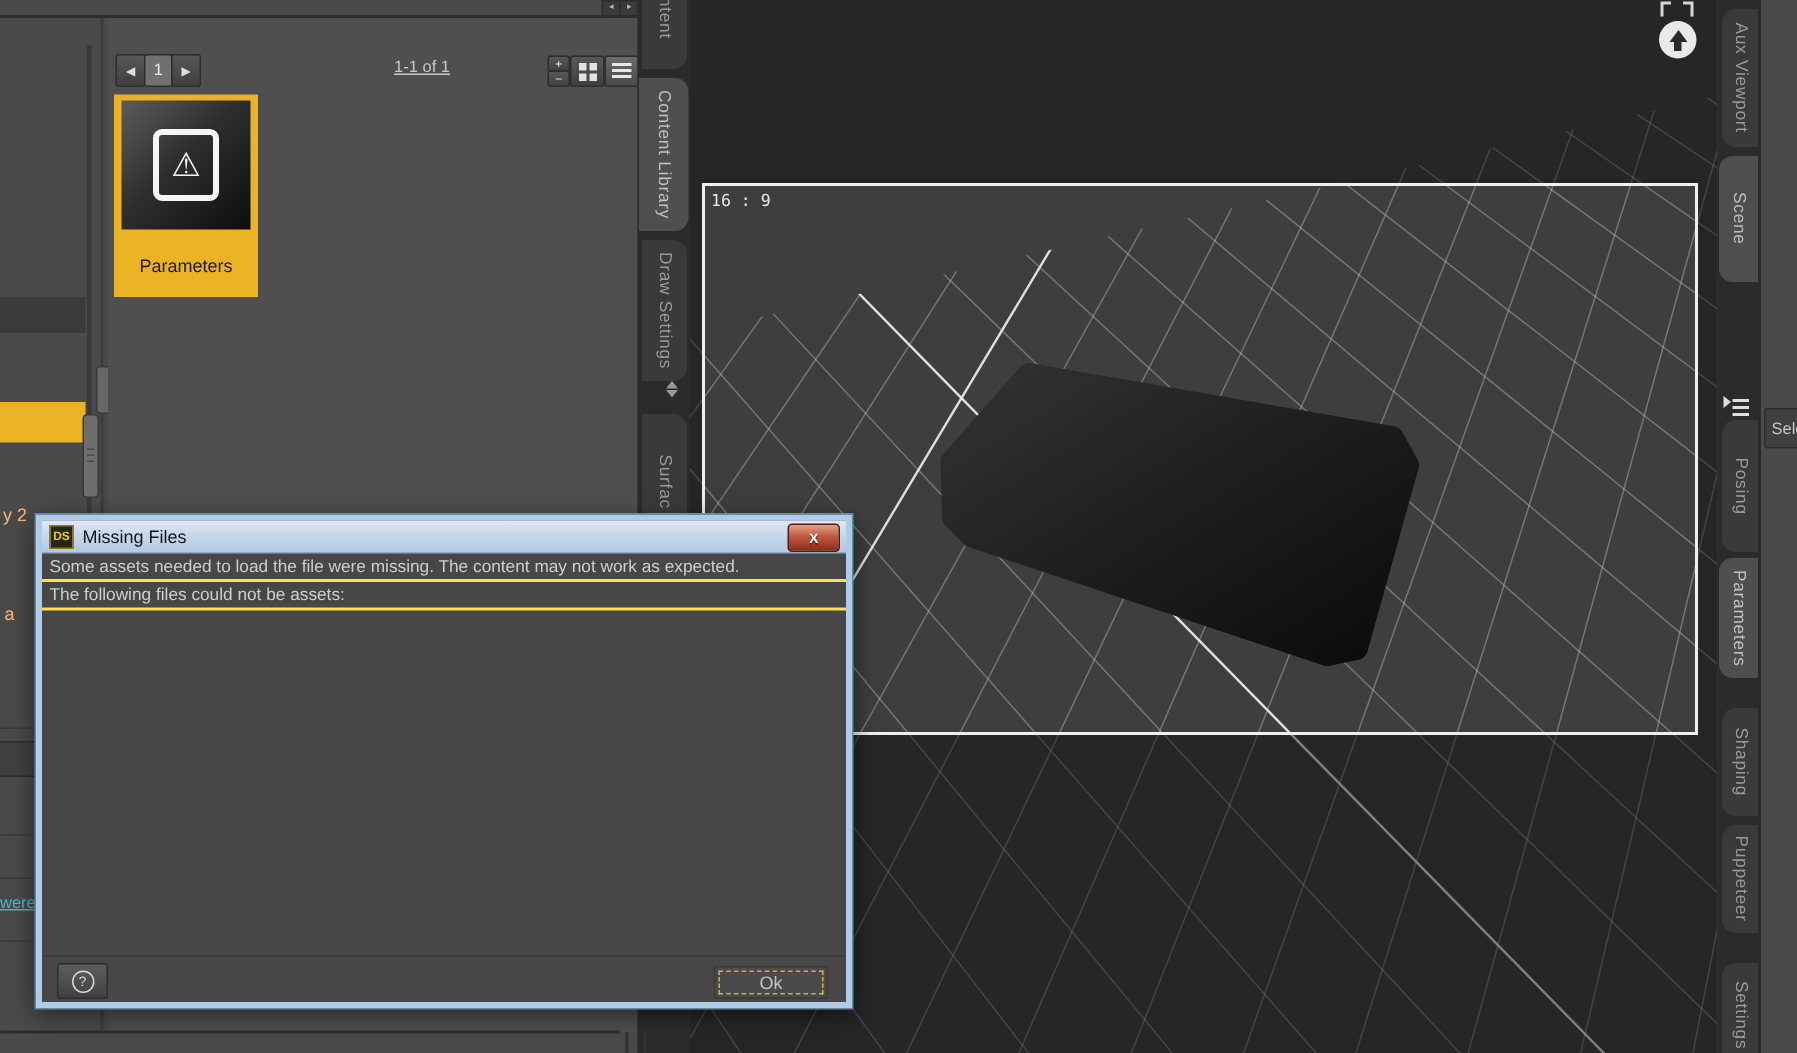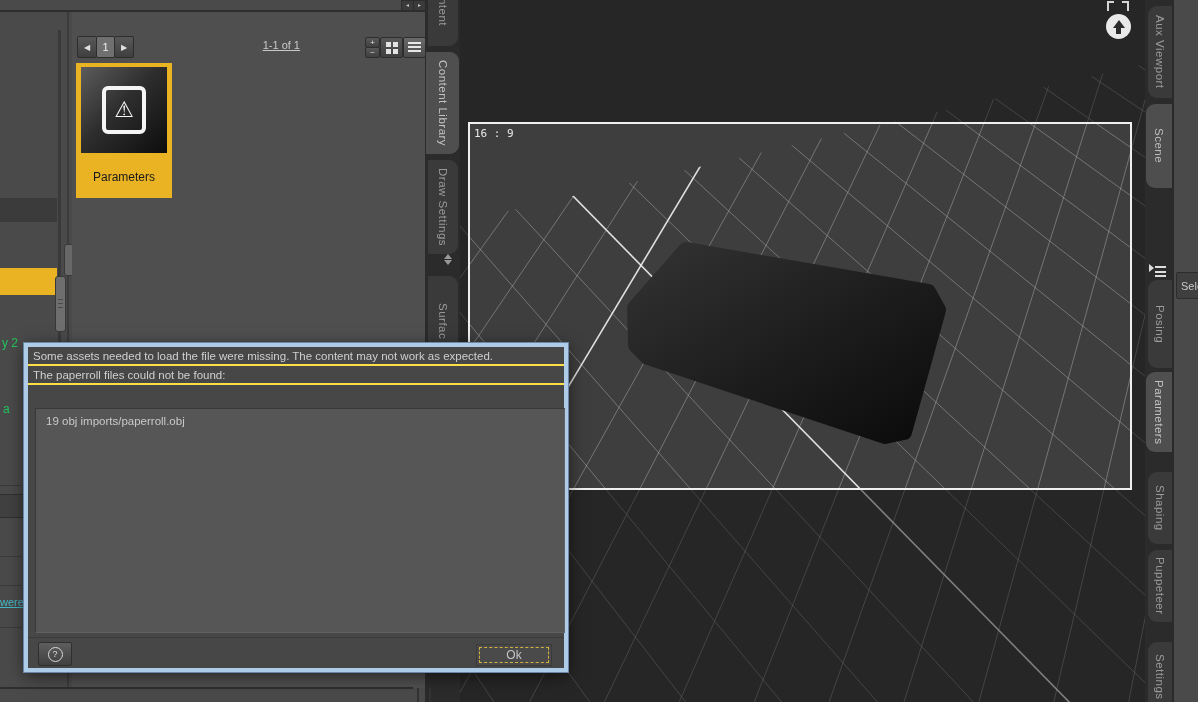--- a/index.html
+++ b/index.html
@@ -7,21 +7,21 @@
         background:#4a4a4a;font-family:"Liberation Sans","DejaVu Sans",sans-serif;
         -webkit-font-smoothing:antialiased;color:#ccc;}
   .abs{position:absolute;}
 
   
   #left-top-divider{left:0;top:10px;width:425px;height:2px;background:#2e2e2e;}
   .mini-scroll-btn{width:11px;height:9px;background:#3a3a3a;border:1px solid #2c2c2c;
       font-size:6px;line-height:8px;text-align:center;color:#bbb;}
   #left-bar-dark{left:0;top:198px;width:57px;height:24px;background:#3b3b3b;}
   #left-bar-yellow{left:0;top:268px;width:57px;height:27px;background:#e9b324;}
-  .left-label{color:#22c55e;font-size:12px;}
+  .left-label{color:#fdba74;font-size:12px;}
   #left-link{left:0;top:596px;width:23px;overflow:hidden;color:#45b8c8;font-size:11px;
       text-decoration:underline;white-space:nowrap;}
   #left-scroll-track{left:58px;top:30px;width:3px;height:315px;background:#3a3a3a;}
   #left-scroll-handle{left:55px;top:276px;width:9px;height:54px;background:#6e6e6e;
       border:1px solid #383838;border-radius:3px;}
   #left-scroll-handle .grip{position:absolute;left:2px;right:2px;height:1px;background:#4a4a4a;}
   #splitter-line{left:67px;top:12px;width:2px;height:676px;background:#3c3c3c;}
   #splitter-handle{left:64px;top:244px;width:8px;height:30px;background:#676767;
       border:1px solid #3a3a3a;border-radius:3px;}
   .left-row-line{left:0;width:22px;height:1px;background:#3a3a3a;}
@@ -320,25 +320,27 @@
   <div class="vtab right" id="tab-settings">Settings</div>
 
   <div class="abs" id="right-sliver"></div>
   <div class="abs" id="select-button">Sele</div>
 
   <div class="abs" id="content-bottom-divider"></div>
   <div class="abs vline-bottom" style="left:417px;"></div>
   <div class="abs vline-bottom" style="left:429px;"></div>
 
   <div class="abs" id="dialog">
+    <div id="dlg-titlebar">
+      <div id="dlg-app-icon">DS</div>
+      <div id="dlg-title">Missing Files</div>
+      <div id="dlg-close">X</div>
+    </div>
     <div class="dlg-msg">Some assets needed to load the file were missing. The content may not work as expected.</div>
-    <div class="dlg-msg">The paperroll files could not be found:</div>
-    <div id="dlg-listbox">
-      <div class="dlg-file">19 obj imports/paperroll.obj</div>
-    </div>
+    <div class="dlg-msg">The following files could not be assets:</div>
     <div id="dlg-footer">
       <div id="dlg-help">
         <span class="ring">?</span>
       </div>
       <div id="dlg-ok">Ok</div>
     </div>
   </div>
 
 </div>
 

